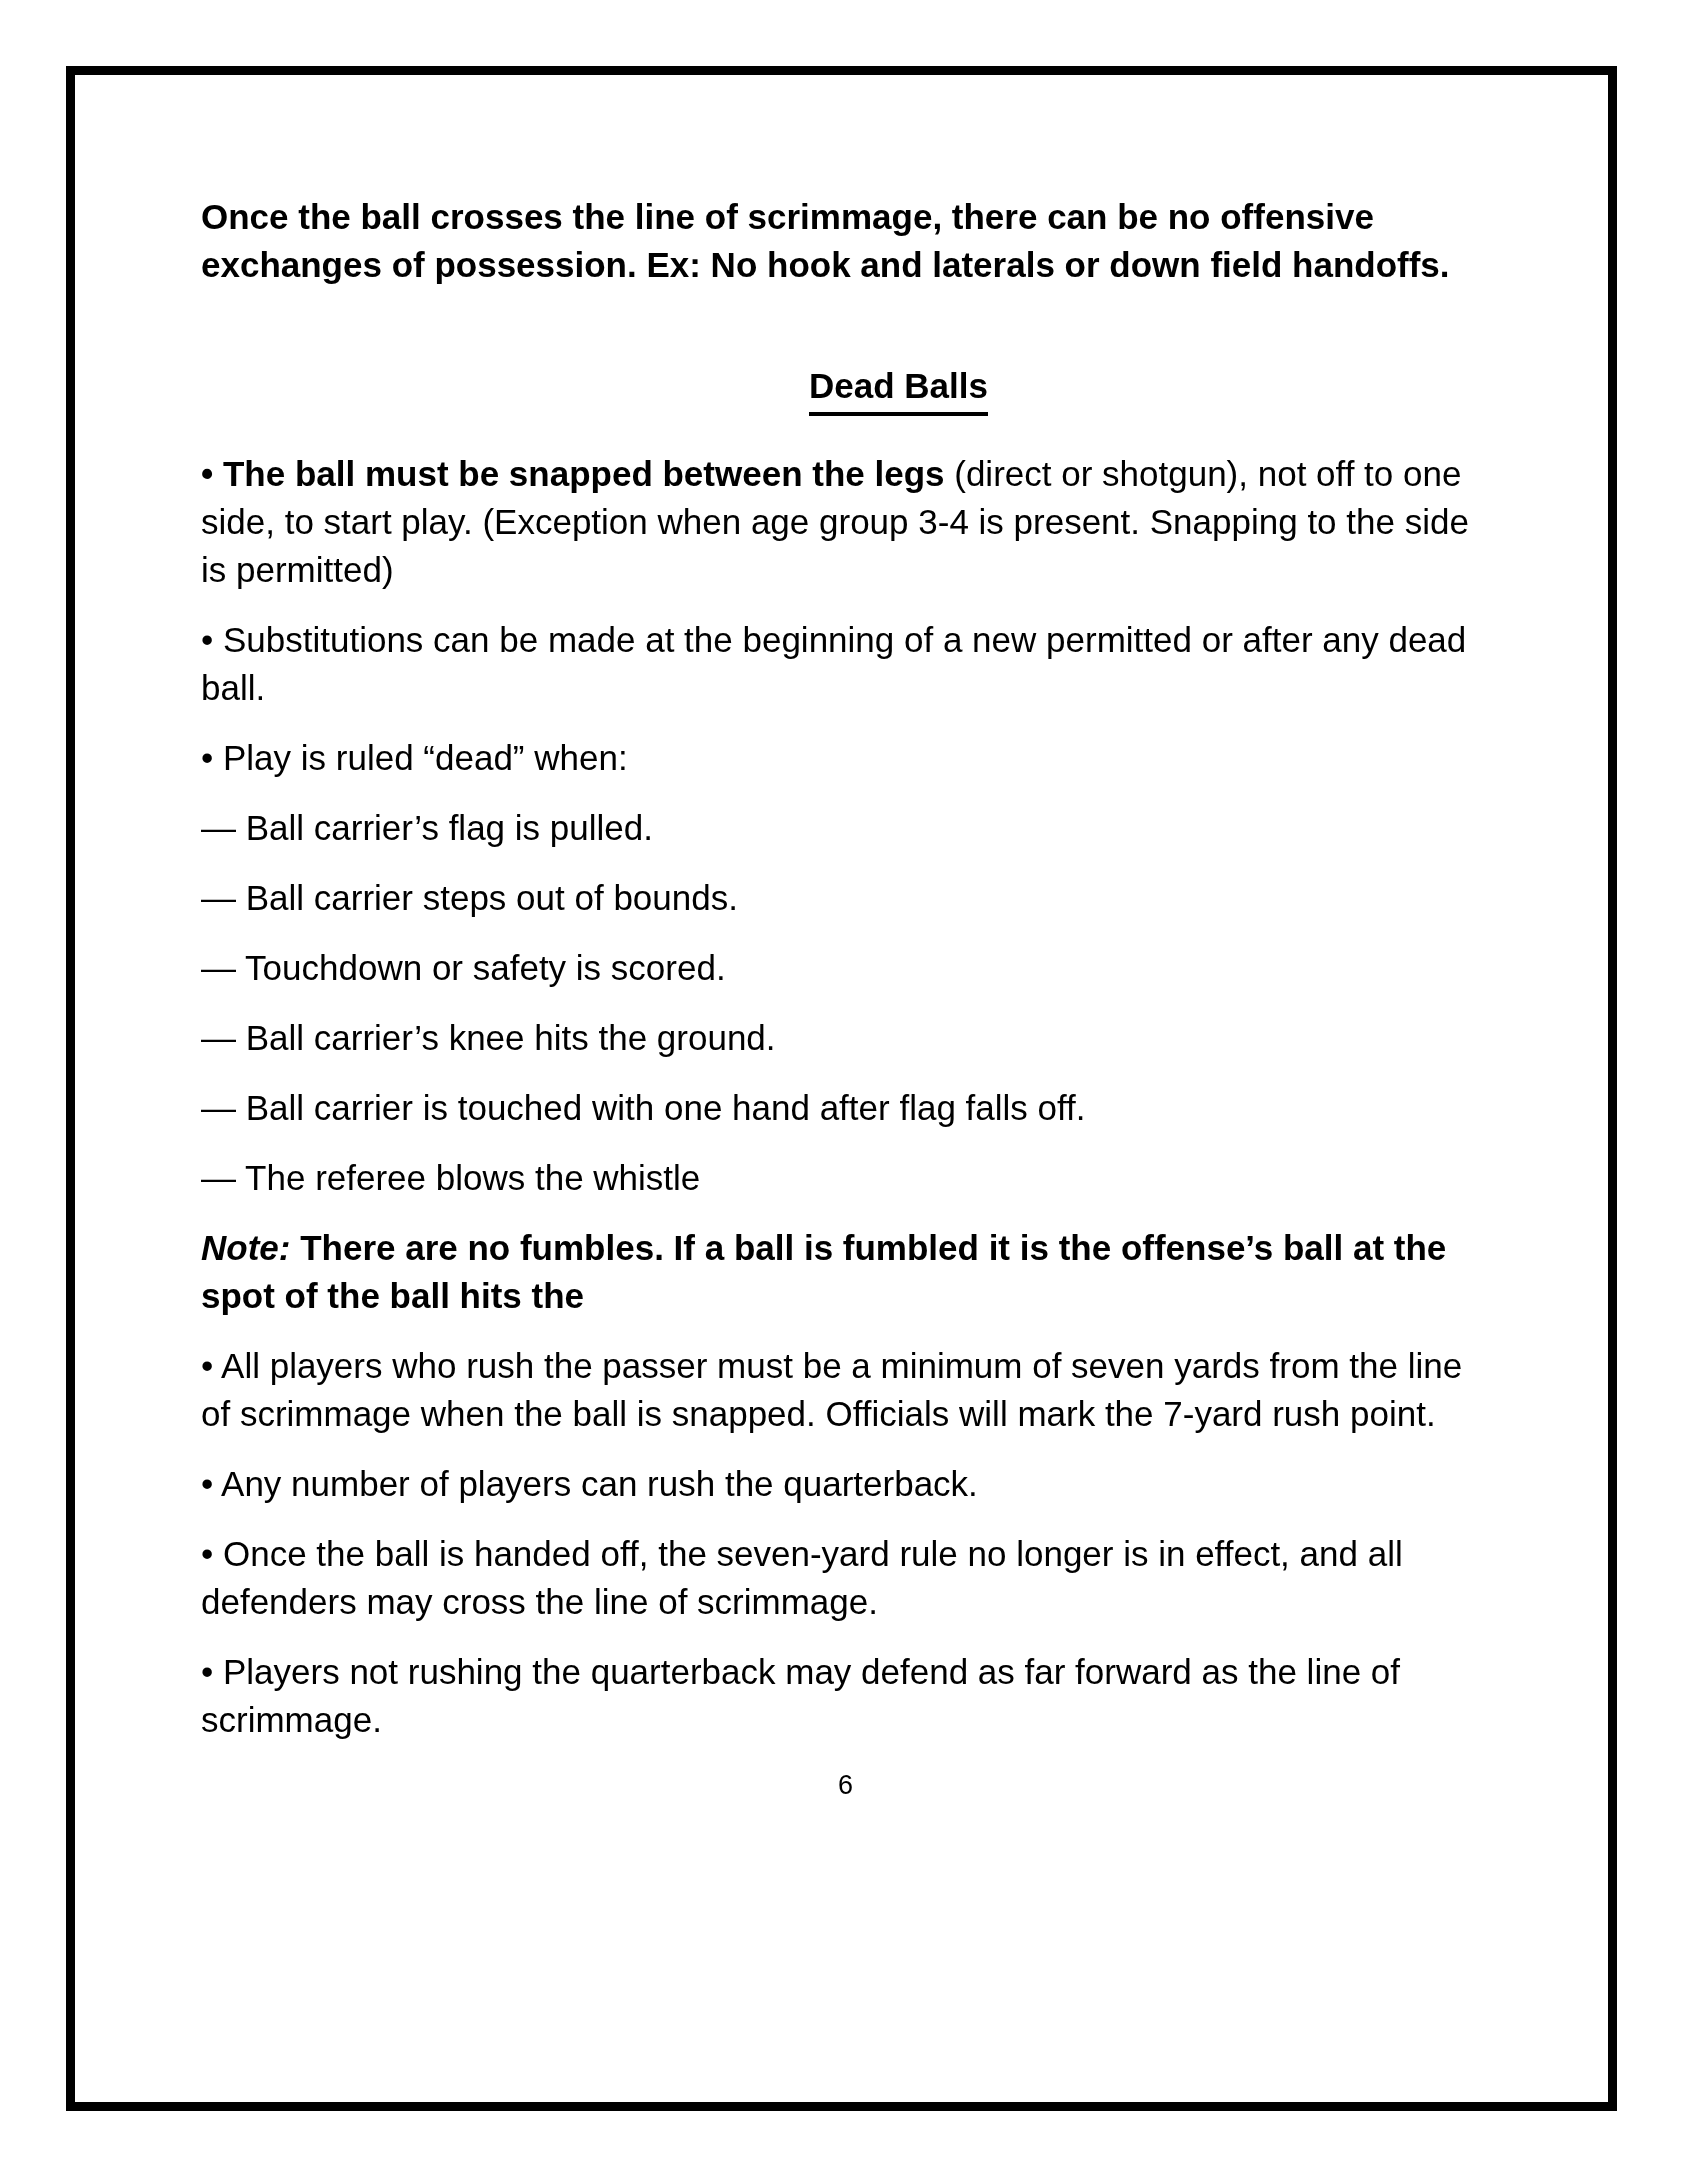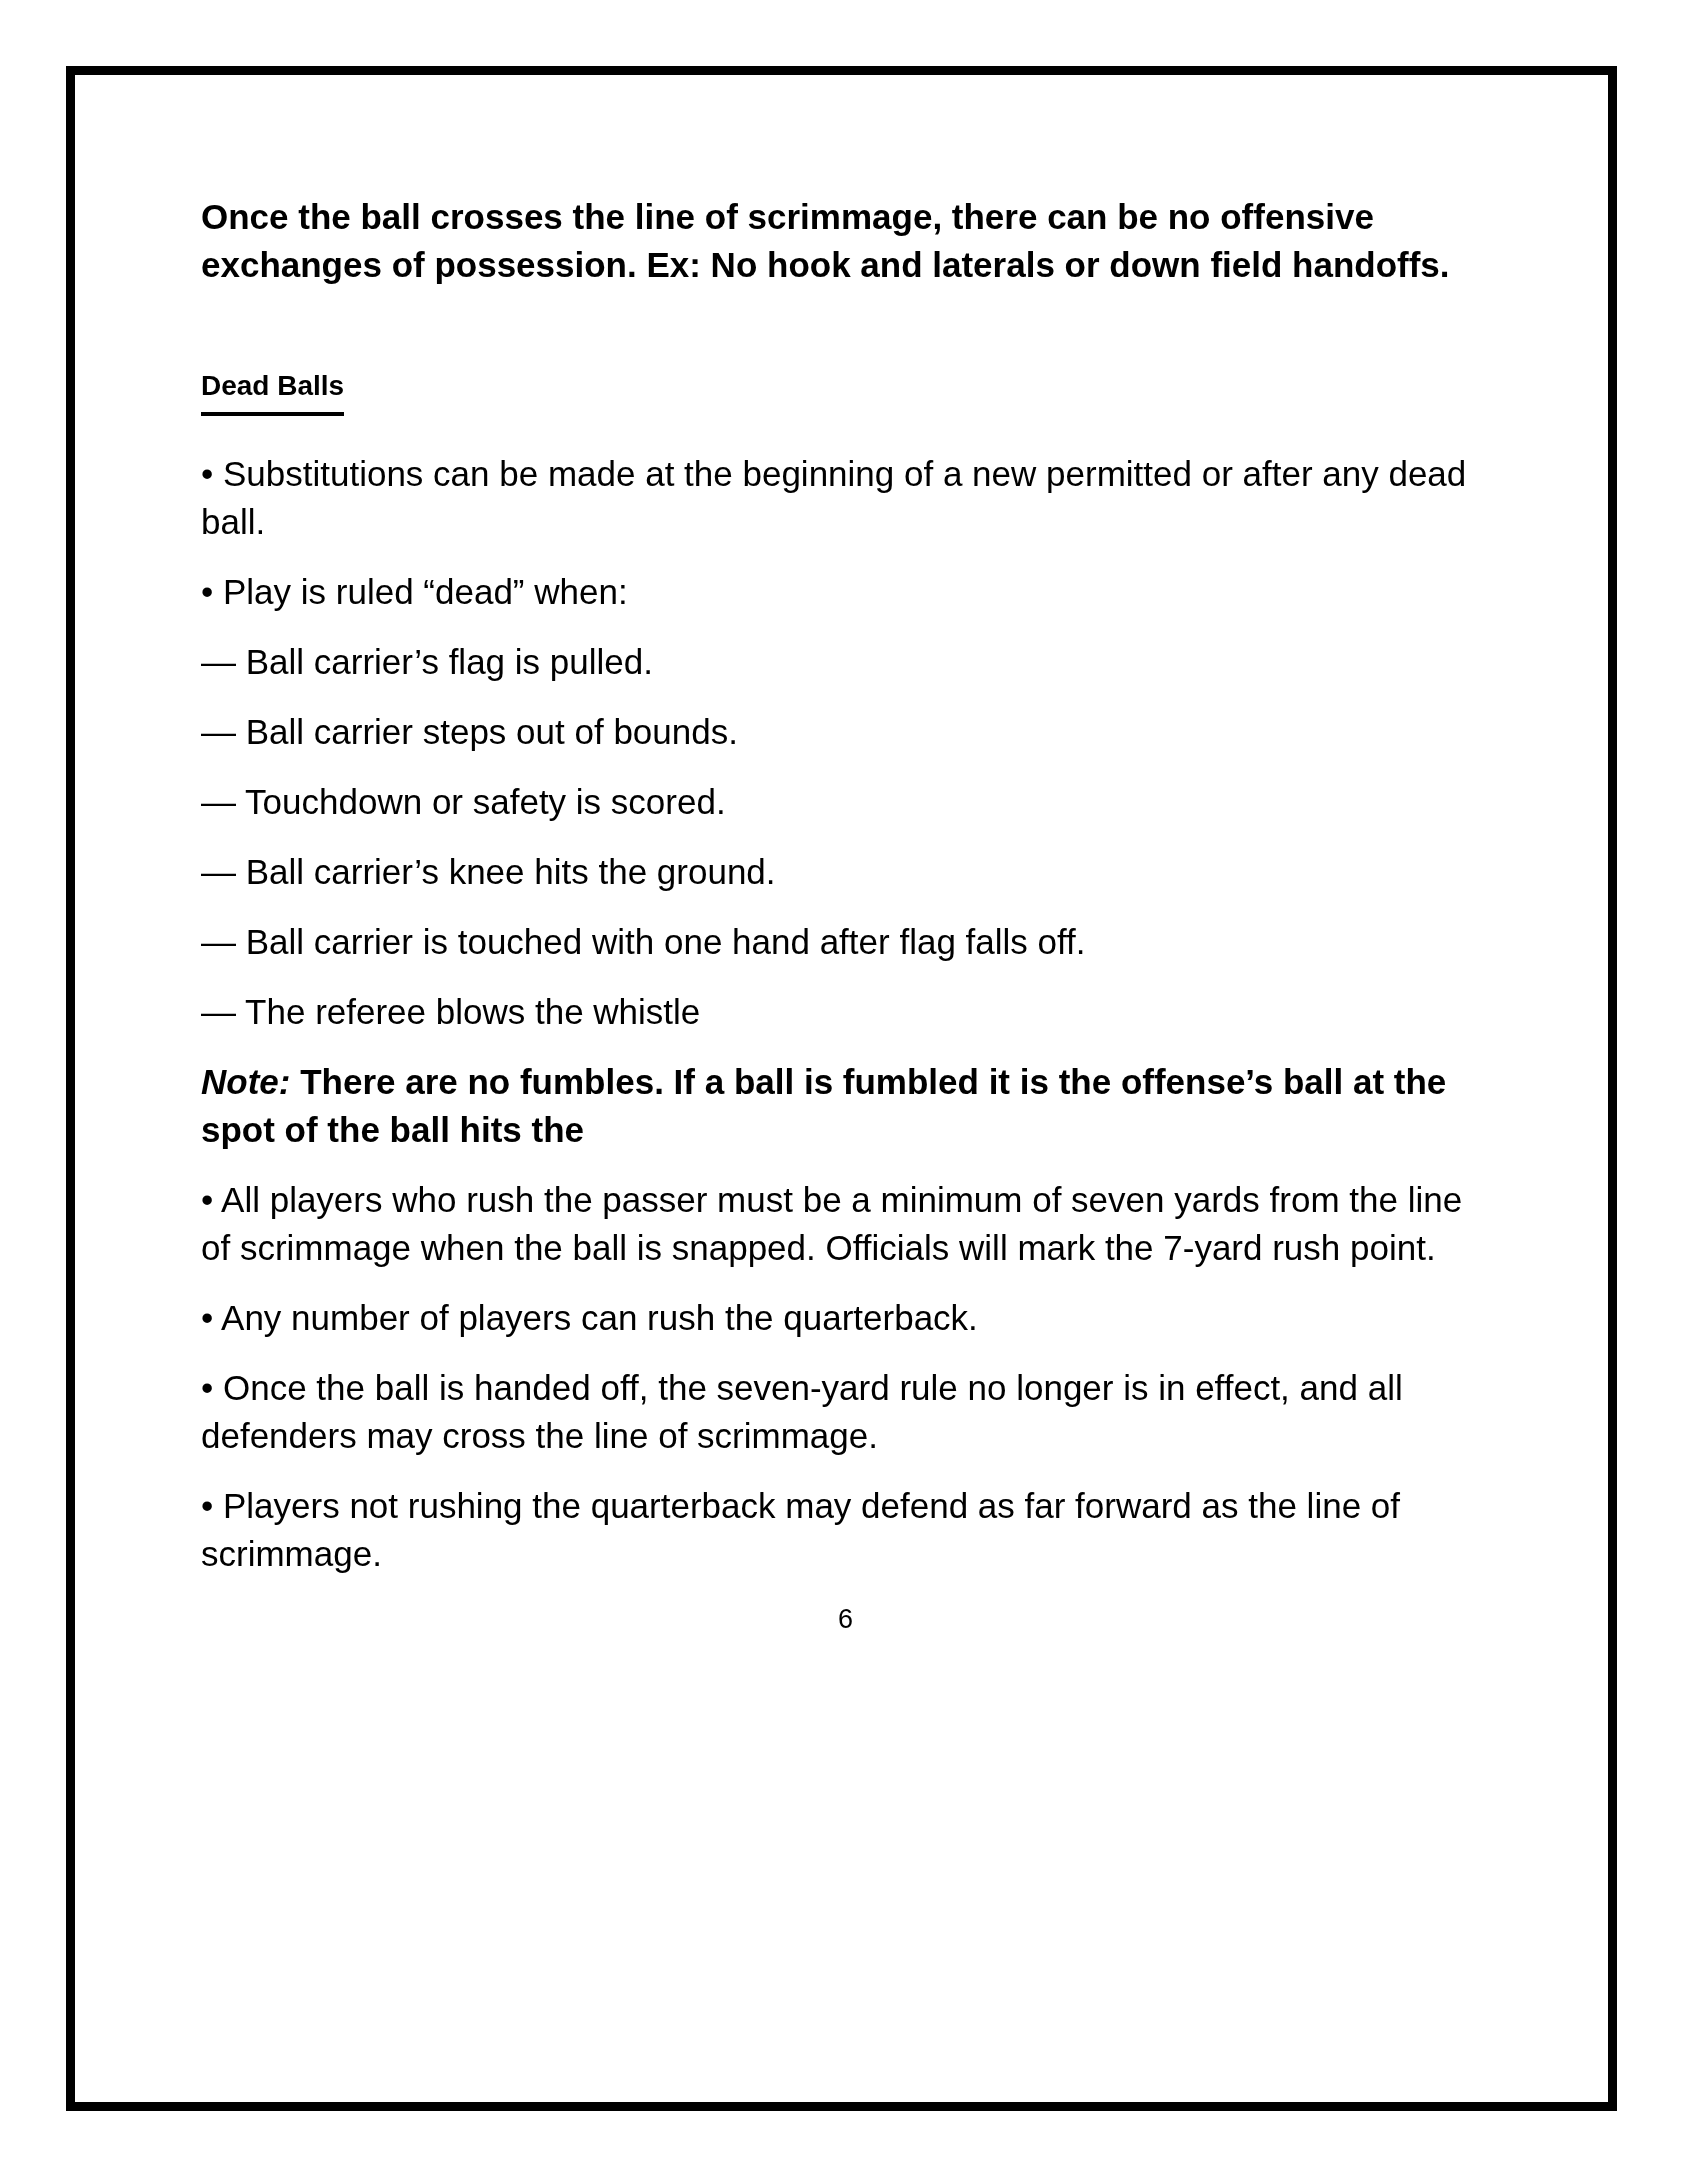--- a/index.html
+++ b/index.html
@@ -29,24 +29,25 @@
     font-size: 35px;
     line-height: 48px;
   }
   .para {
     width: 1289px;
     margin: 0 0 22px 0;
   }
   .bold { font-weight: bold; }
   .italic { font-style: italic; }
   .heading {
-    font-size: 28px;
+    font-size: 35px;
     line-height: 48px;
     font-weight: bold;
     margin: 73px 0 34px 0;
+    text-align: center;
   }
   .heading .underline {
     border-bottom: 4px solid #000000;
     padding-bottom: 2px;
     display: inline-block;
   }
   .page-number {
     width: 1289px;
     text-align: center;
     font-size: 27px;
@@ -57,20 +58,21 @@
 </head>
 <body>
 
 <div class="frame">
   <main class="content">
 
     <p class="para bold">Once the ball crosses the line of scrimmage, there can be no offensive exchanges of possession. Ex: No hook and laterals or down field handoffs.</p>
 
     <h2 class="heading"><span class="underline">Dead Balls</span></h2>
 
+    <p class="para"><span class="bold">• The ball must be snapped between the legs</span><span> (direct or shotgun), not off to one side, to start play. (Exception when age group 3-4 is present. Snapping to the side is permitted)</span></p>
 
     <p class="para">• Substitutions can be made at the beginning of a new permitted or after any dead ball.</p>
 
     <p class="para">• Play is ruled “dead” when:</p>
 
     <p class="para">— Ball carrier’s flag is pulled.</p>
     <p class="para">— Ball carrier steps out of bounds.</p>
     <p class="para">— Touchdown or safety is scored.</p>
     <p class="para">— Ball carrier’s knee hits the ground.</p>
     <p class="para">— Ball carrier is touched with one hand after flag falls off.</p>

